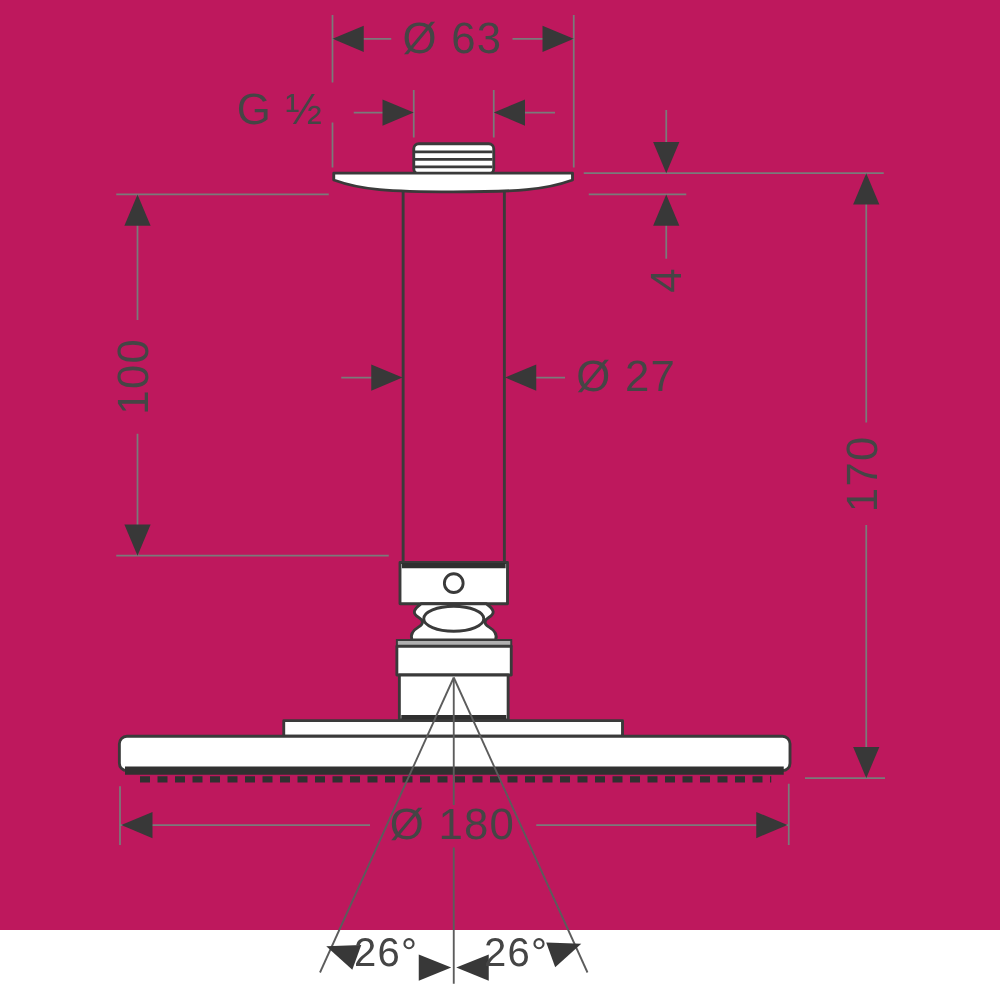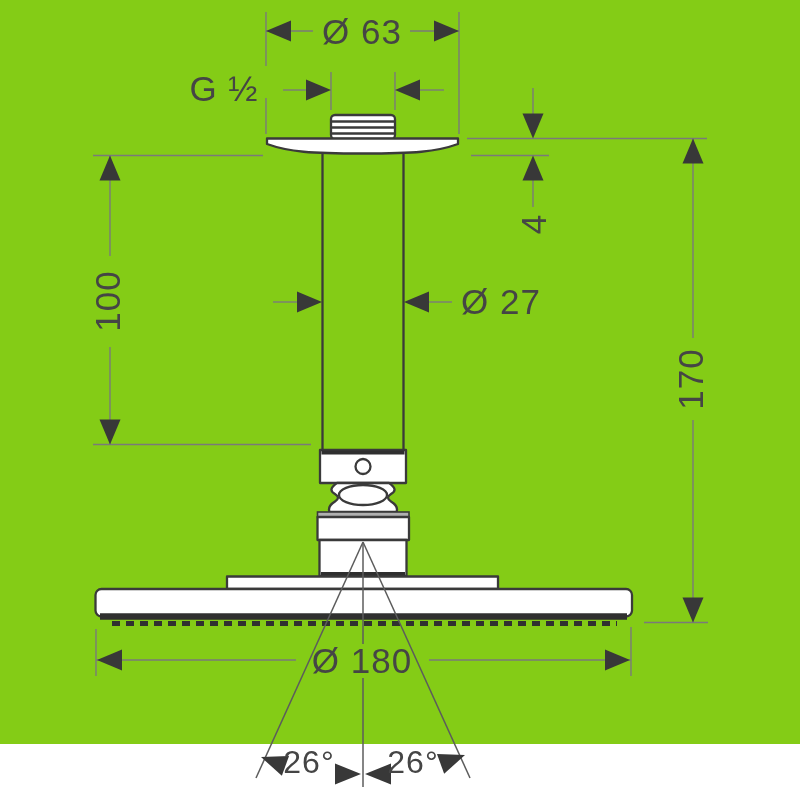--- a/index.html
+++ b/index.html
@@ -6,21 +6,21 @@
     margin: 0;
     padding: 0;
     background: #ffffff;
     width: 800px;
     height: 800px;
     overflow: hidden;
   }
   .canvas {
     width: 800px;
     height: 744px;
-    background: #84cc16;
+    background: #be185d;
     position: relative;
   }
   svg { display: block; }
   
   .obj {
     fill: #ffffff;
     stroke: #3a3a3a;
     stroke-width: 2.3;
     stroke-linejoin: round;
   }

